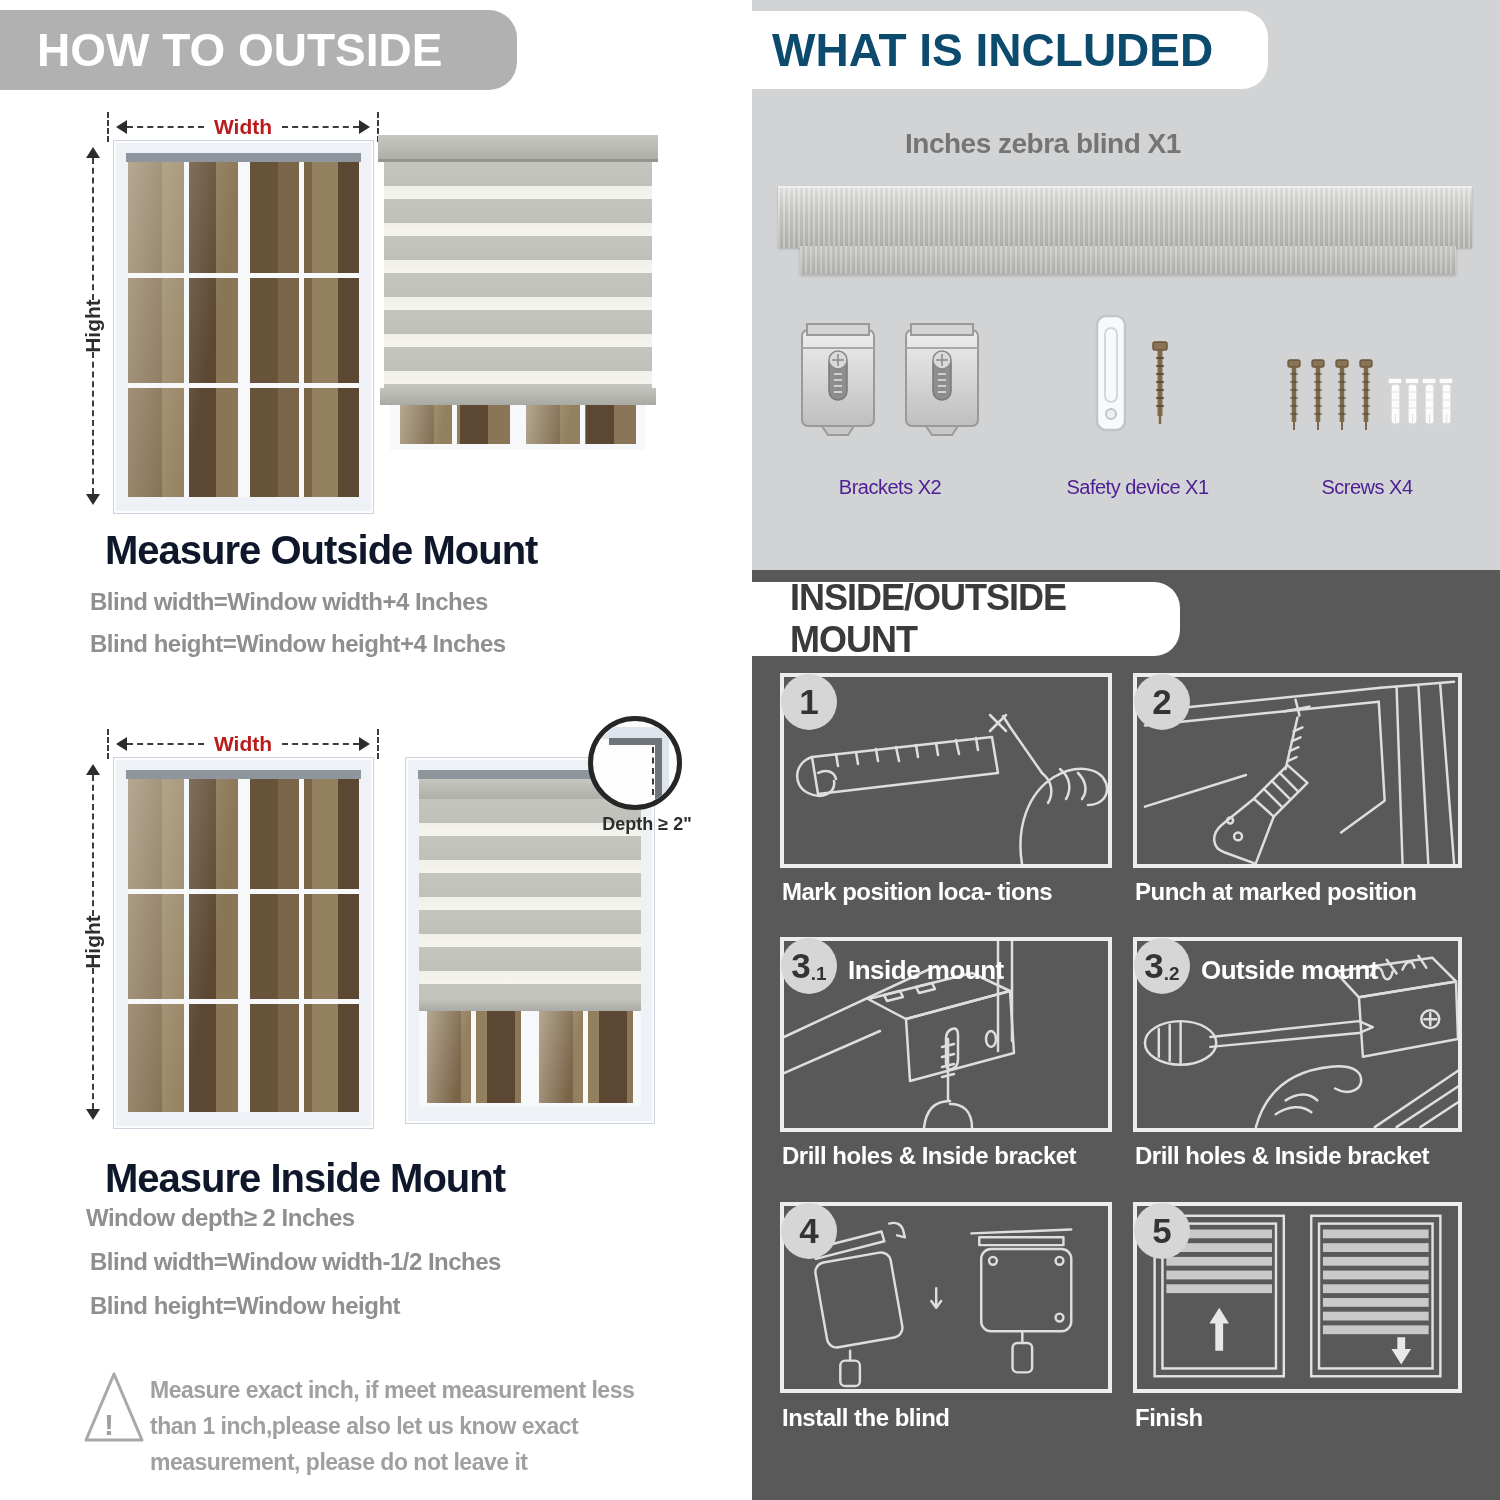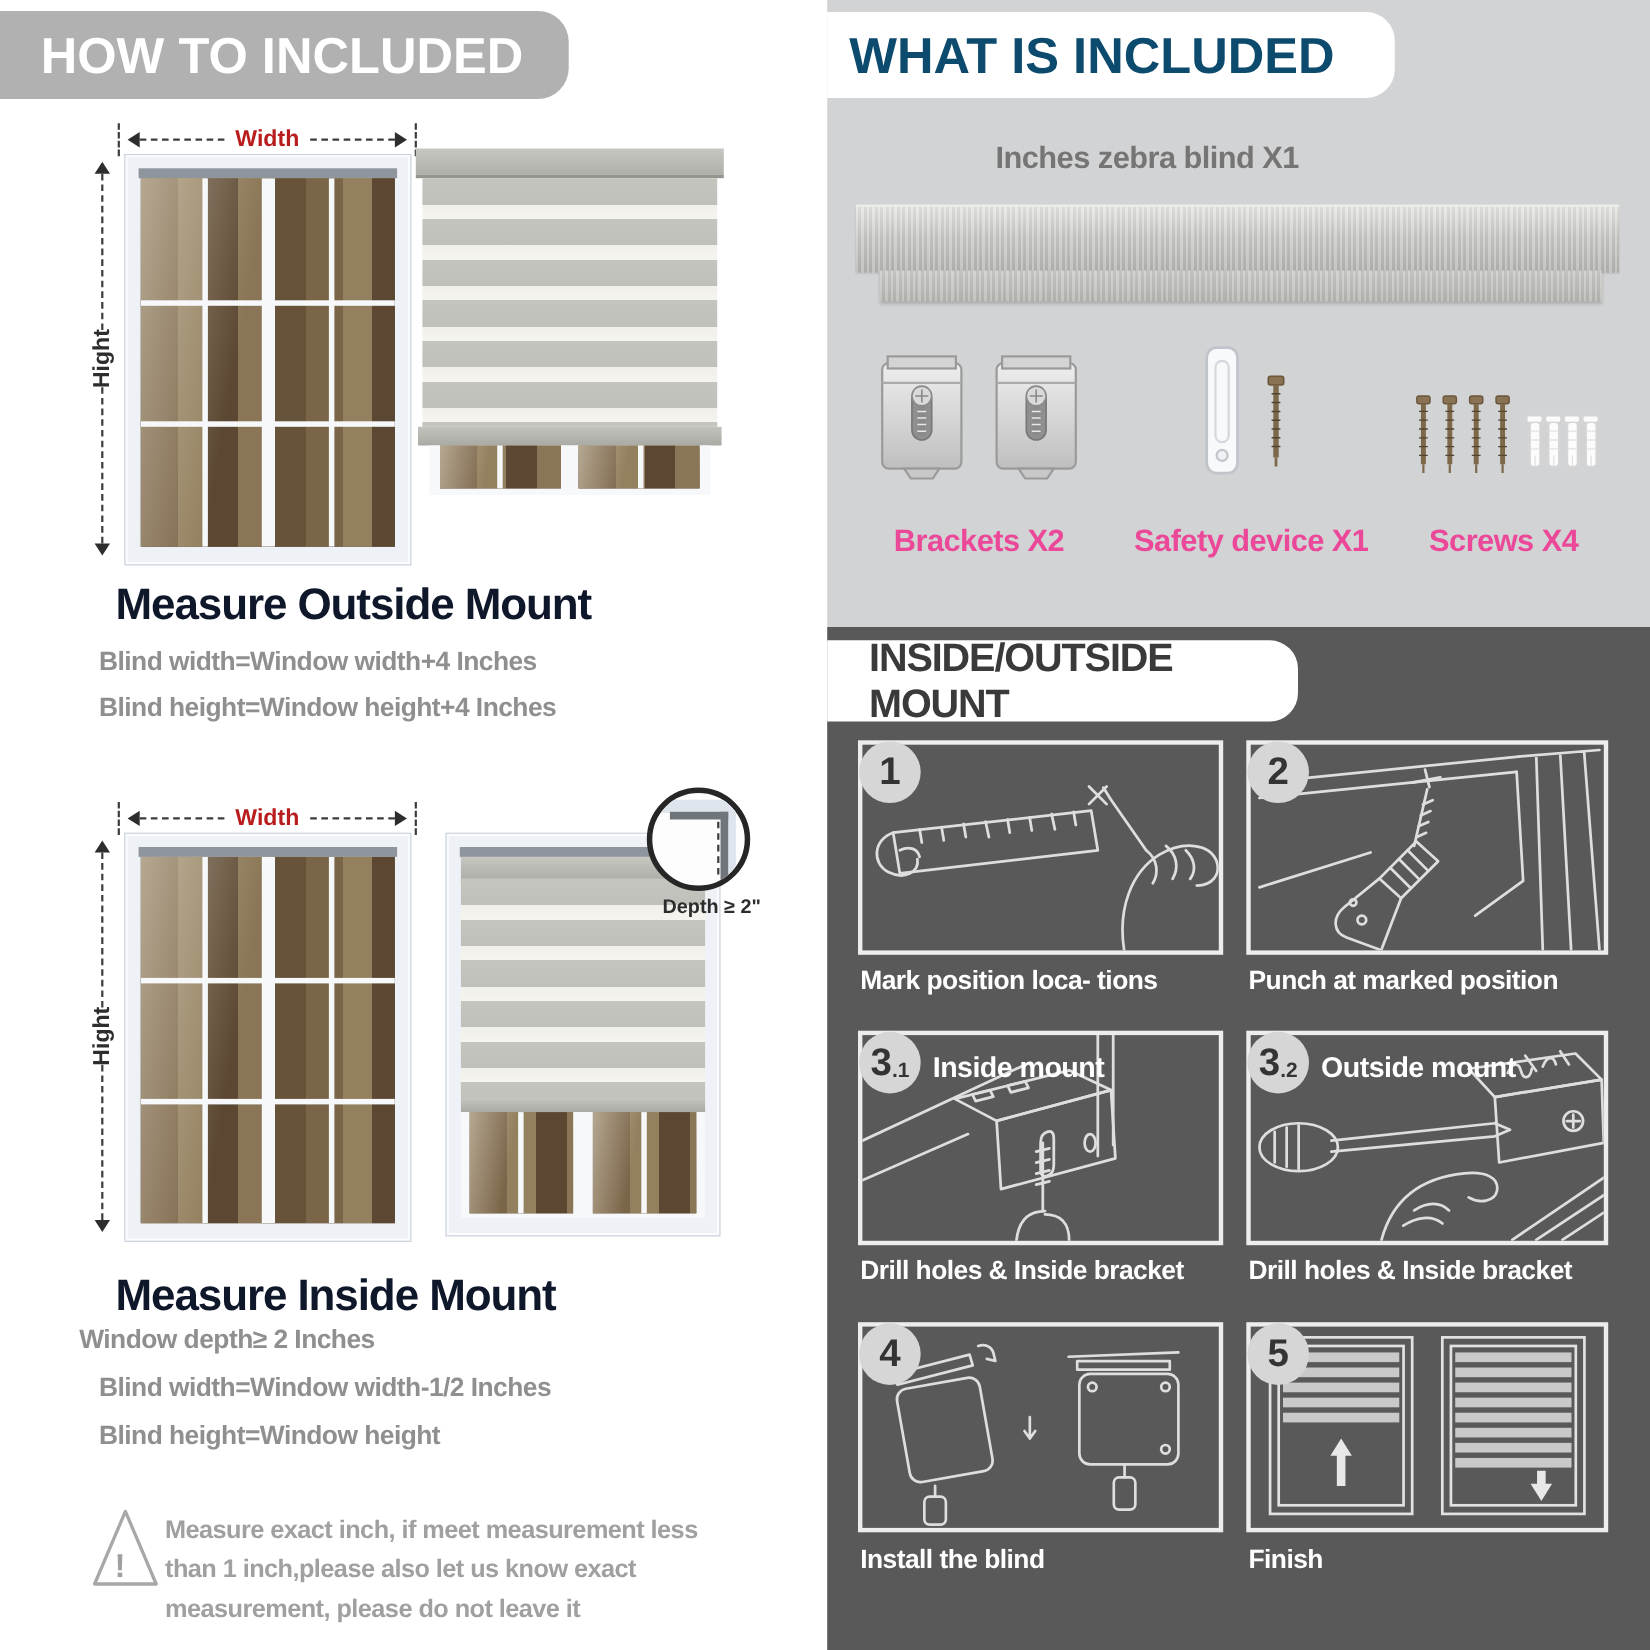--- a/index.html
+++ b/index.html
@@ -71,40 +71,40 @@
   .rail-bar{position:absolute;left:778px;top:186px;width:694px;height:60px;
       background:
         repeating-linear-gradient(90deg,rgba(255,255,255,.22) 0 2px,rgba(0,0,0,0.04) 2px 5px),
         linear-gradient(180deg,#e4e5e3 0%,#c9cac6 45%,#b3b4b0 100%);
       border-top:2px solid #eef0ee;box-shadow:0 1px 2px rgba(0,0,0,.18);}
   .valance{position:absolute;left:800px;top:246px;width:656px;height:28px;
       background:
         repeating-linear-gradient(90deg,rgba(255,255,255,.18) 0 2px,rgba(0,0,0,0.04) 2px 5px),
         linear-gradient(180deg,#cbccc8,#b5b6b2);
       box-shadow:0 2px 3px rgba(0,0,0,.18);}
-  .inc-label{position:absolute;top:476px;font-weight:bold;font-size:28px;color:#ec4899;
+  .inc-label{position:absolute;top:476px;font-weight:normal;font-size:20px;color:#4c1d95;
              text-align:center;letter-spacing:-0.5px;}
 
   
   .step-box{position:absolute;border:4px solid #ededed;box-sizing:border-box;}
   .badge{position:absolute;left:-3px;top:-3px;width:56px;height:56px;border-radius:50%;
          background:#d6d6d6;color:#343434;display:flex;align-items:center;justify-content:center;
          font-weight:bold;font-size:35px;}
   .badge .sub{font-size:19px;align-self:flex-end;padding-bottom:9px;}
   .step-title{position:absolute;left:64px;top:14px;color:#ffffff;font-weight:bold;font-size:26px;letter-spacing:-0.5px;}
   .caption{position:absolute;color:#ffffff;font-weight:bold;font-size:24px;letter-spacing:-0.5px;}
   .art{position:absolute;left:0;top:0;width:100%;height:100%;}
 </style>
 </head>
 <body>
 
 <div class="canvas">
 
   <div class="hbar hbar-left">
-    <span>HOW TO INCLUDED</span>
+    <span>HOW TO OUTSIDE</span>
   </div>
 
   <div class="dim-h" style="left:107px;top:112px;width:272px;">
     <div class="tick-v"></div>
     <div class="ah-l"></div>
     <div class="line"></div>
     <div class="lbl">Width</div>
     <div class="line"></div>
     <div class="ah-r"></div>
     <div class="tick-v"></div>
@@ -188,21 +188,21 @@
   </div>
 
   <div class="mag">
     <div class="mag-in1"></div>
     <div class="mag-in2"></div>
     <div class="mag-dash"></div>
   </div>
   <div class="depth-lbl" style="left:592px;top:814px;width:110px;text-align:center;">Depth ≥ 2"</div>
 
   <div class="h2" style="left:105px;top:1156px;">Measure Inside Mount</div>
-  <div class="bodyln" style="left:72px;top:1204px;">Window depth≥ 2 Inches</div>
+  <div class="bodyln" style="left:86px;top:1204px;">Window depth≥ 2 Inches</div>
   <div class="bodyln" style="left:90px;top:1248px;">Blind width=Window width-1/2 Inches</div>
   <div class="bodyln" style="left:90px;top:1292px;">Blind height=Window height</div>
 
   <svg style="position:absolute;left:82px;top:1368px;" width="64" height="80" viewBox="0 0 64 80">
     <path d="M32,6 L60,72 L4,72 Z" fill="none" stroke="#a8a8a8" stroke-width="3" stroke-linejoin="round"></path>
   </svg>
   <div style="position:absolute;left:104px;top:1408px;font-weight:bold;font-size:30px;color:#a0a0a0;">!</div>
   <div class="warn-text" style="left:150px;top:1372px;">
     <div>Measure exact inch, if meet measurement less</div>
     <div>than 1 inch,please also let us know exact</div>

